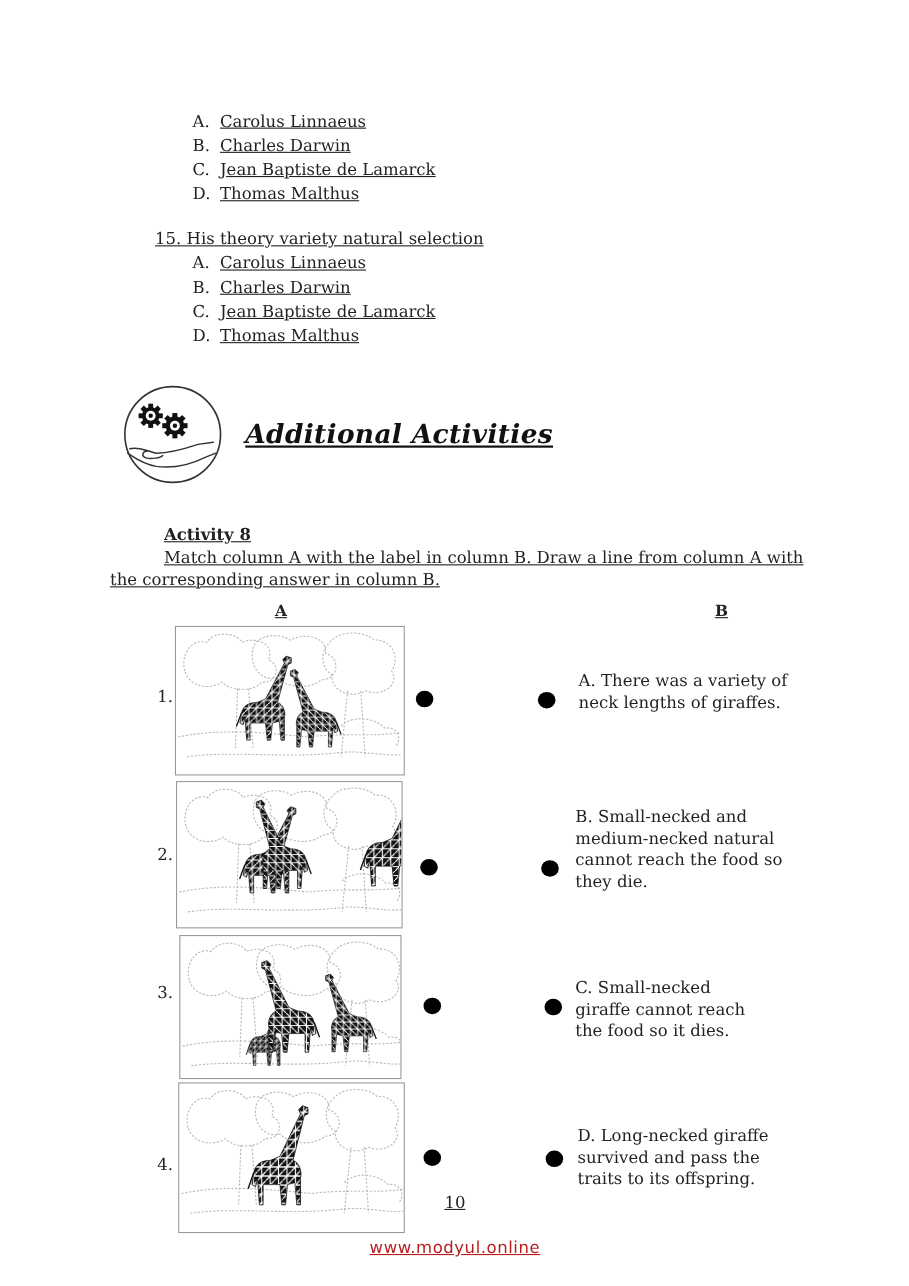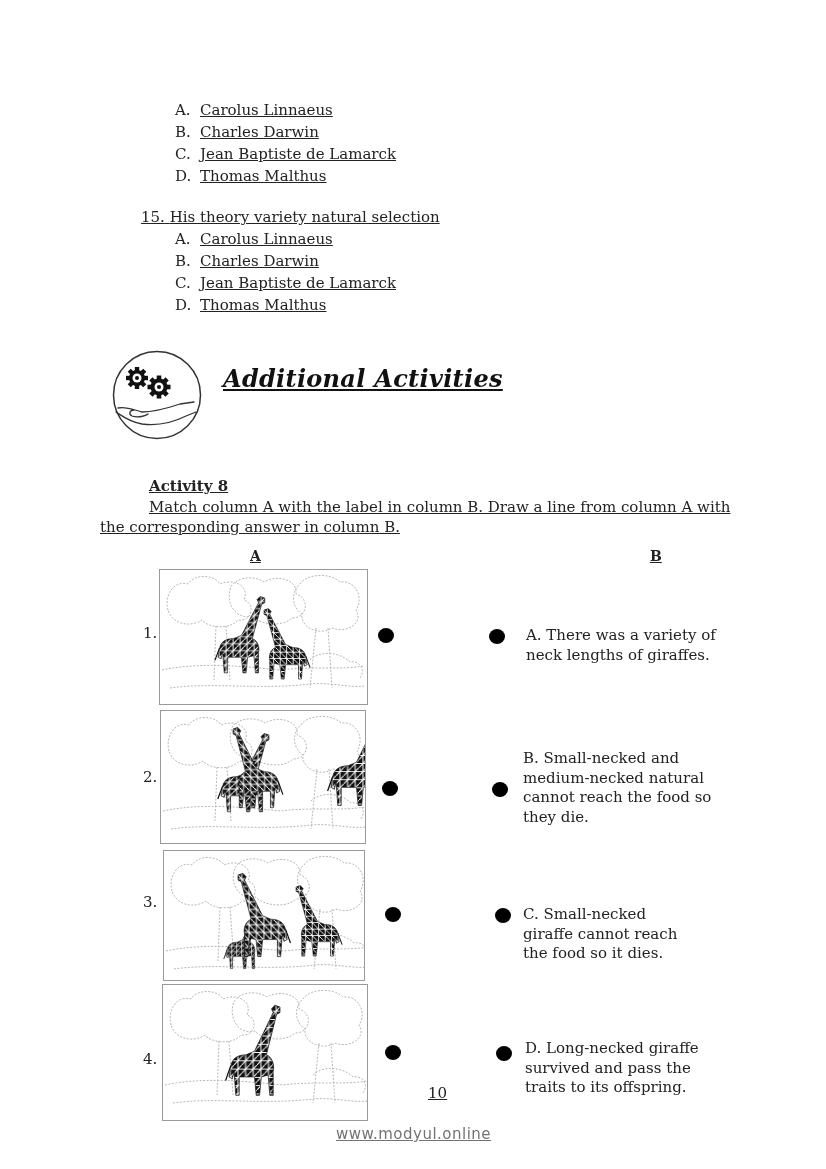--- a/index.html
+++ b/index.html
@@ -6,23 +6,23 @@
   body { width:826px; height:1169px; position:relative; overflow:hidden;
          font-family: "DejaVu Serif", "Liberation Serif", serif; color:#222; }
   .abs { position:absolute; white-space:nowrap;text-decoration:underline; }
   .txt { font-size:15px; line-height:22px; }
   .opt-letter { display:inline-block; width:25px; }
   .title { font-size:24px; font-weight:bold; font-style:italic; color:#111; letter-spacing:0.3px; }
   .bold { font-weight:bold; font-size:15px; }
   .para { font-size:15px; line-height:20px;text-align:center; }
   .imgbox { position:absolute; border:1px solid #9a9a9a; background:#fff; overflow:hidden; }
   .dot { position:absolute; width:16px; height:15px; border-radius:50%; background:#000; }
-  .bopt { position:absolute; font-size:15px; line-height:19.5px; white-space:nowrap;margin-top:16px; }
+  .bopt { position:absolute; font-size:15px; line-height:19.5px; white-space:nowrap; }
   .num { position:absolute; font-size:15px; }
-  .watermark { font-family:"DejaVu Sans", sans-serif; font-size:15px; color:#737373; letter-spacing:0.5px; }
+  .watermark { font-family:"DejaVu Sans", sans-serif; font-size:15px; color:#b91c1c; letter-spacing:0.5px; }
 </style>
 </head>
 <body>
 
 <div>
   <div class="abs txt" style="left:175px; top:99px;">
     <span class="opt-letter">A.</span><span>Carolus Linnaeus</span>
   </div>
   <div class="abs txt" style="left:175px; top:121px;">
     <span class="opt-letter">B.</span><span>Charles Darwin</span>
@@ -78,21 +78,21 @@
         <rect x="-2.3" y="-11.5" width="4.6" height="23" transform="rotate(45)"></rect>
         <rect x="-2.3" y="-11.5" width="4.6" height="23" transform="rotate(-45)"></rect>
       </g>
       <circle r="4.5" fill="#fff"></circle>
       <circle r="2" fill="#111"></circle>
     </g>
 
     <path d="M6 58 C14 56 22 60 30 62 C42 62 56 58 68 54 L82 52 M4 62 C10 66 18 72 30 74 C46 76 62 72 74 66 L84 62 M22 60 C18 60 16 64 20 66 C26 68 34 66 36 64" fill="none" stroke="#333" stroke-width="1.3" stroke-linecap="round"></path>
   </svg>
 </div>
-<div class="abs title" style="left:223px; top:364px;">Additional Activities</div>
+<div class="abs title" style="left:223px; top:380px;">Additional Activities</div>
 
 <div class="abs bold" style="left:149px; top:462px;margin-top:15px;">Activity 8</div>
 <div class="abs para" style="left:149px; top:497px;">Match column A with the label in column B. Draw a line from column A with</div>
 <div class="abs para" style="left:100px; top:517px;">the corresponding answer in column B.</div>
 
 <div class="abs bold" style="left:250px; top:548px; font-size:14px;">A</div>
 <div class="abs bold" style="left:650px; top:548px; font-size:14px;">B</div>
 
 <svg width="0" height="0" style="position:absolute;">
   <defs>
@@ -204,14 +204,14 @@
   </div>
 
   <div class="dot" style="left:496px; top:1046px;"></div>
   <div class="bopt" style="left:525px; top:1023px;">
     <div>D. Long-necked giraffe</div>
     <div>survived and pass the</div>
     <div>traits to its offspring.</div>
   </div>
 </div>
 
-<div class="abs txt" style="left:428px; top:1082px;">10</div>
+<div class="abs txt" style="left:404px; top:1082px;">10</div>
 <div class="abs watermark" style="left:336px; top:1125px;">www.modyul.online</div>
 
 </body></html>

